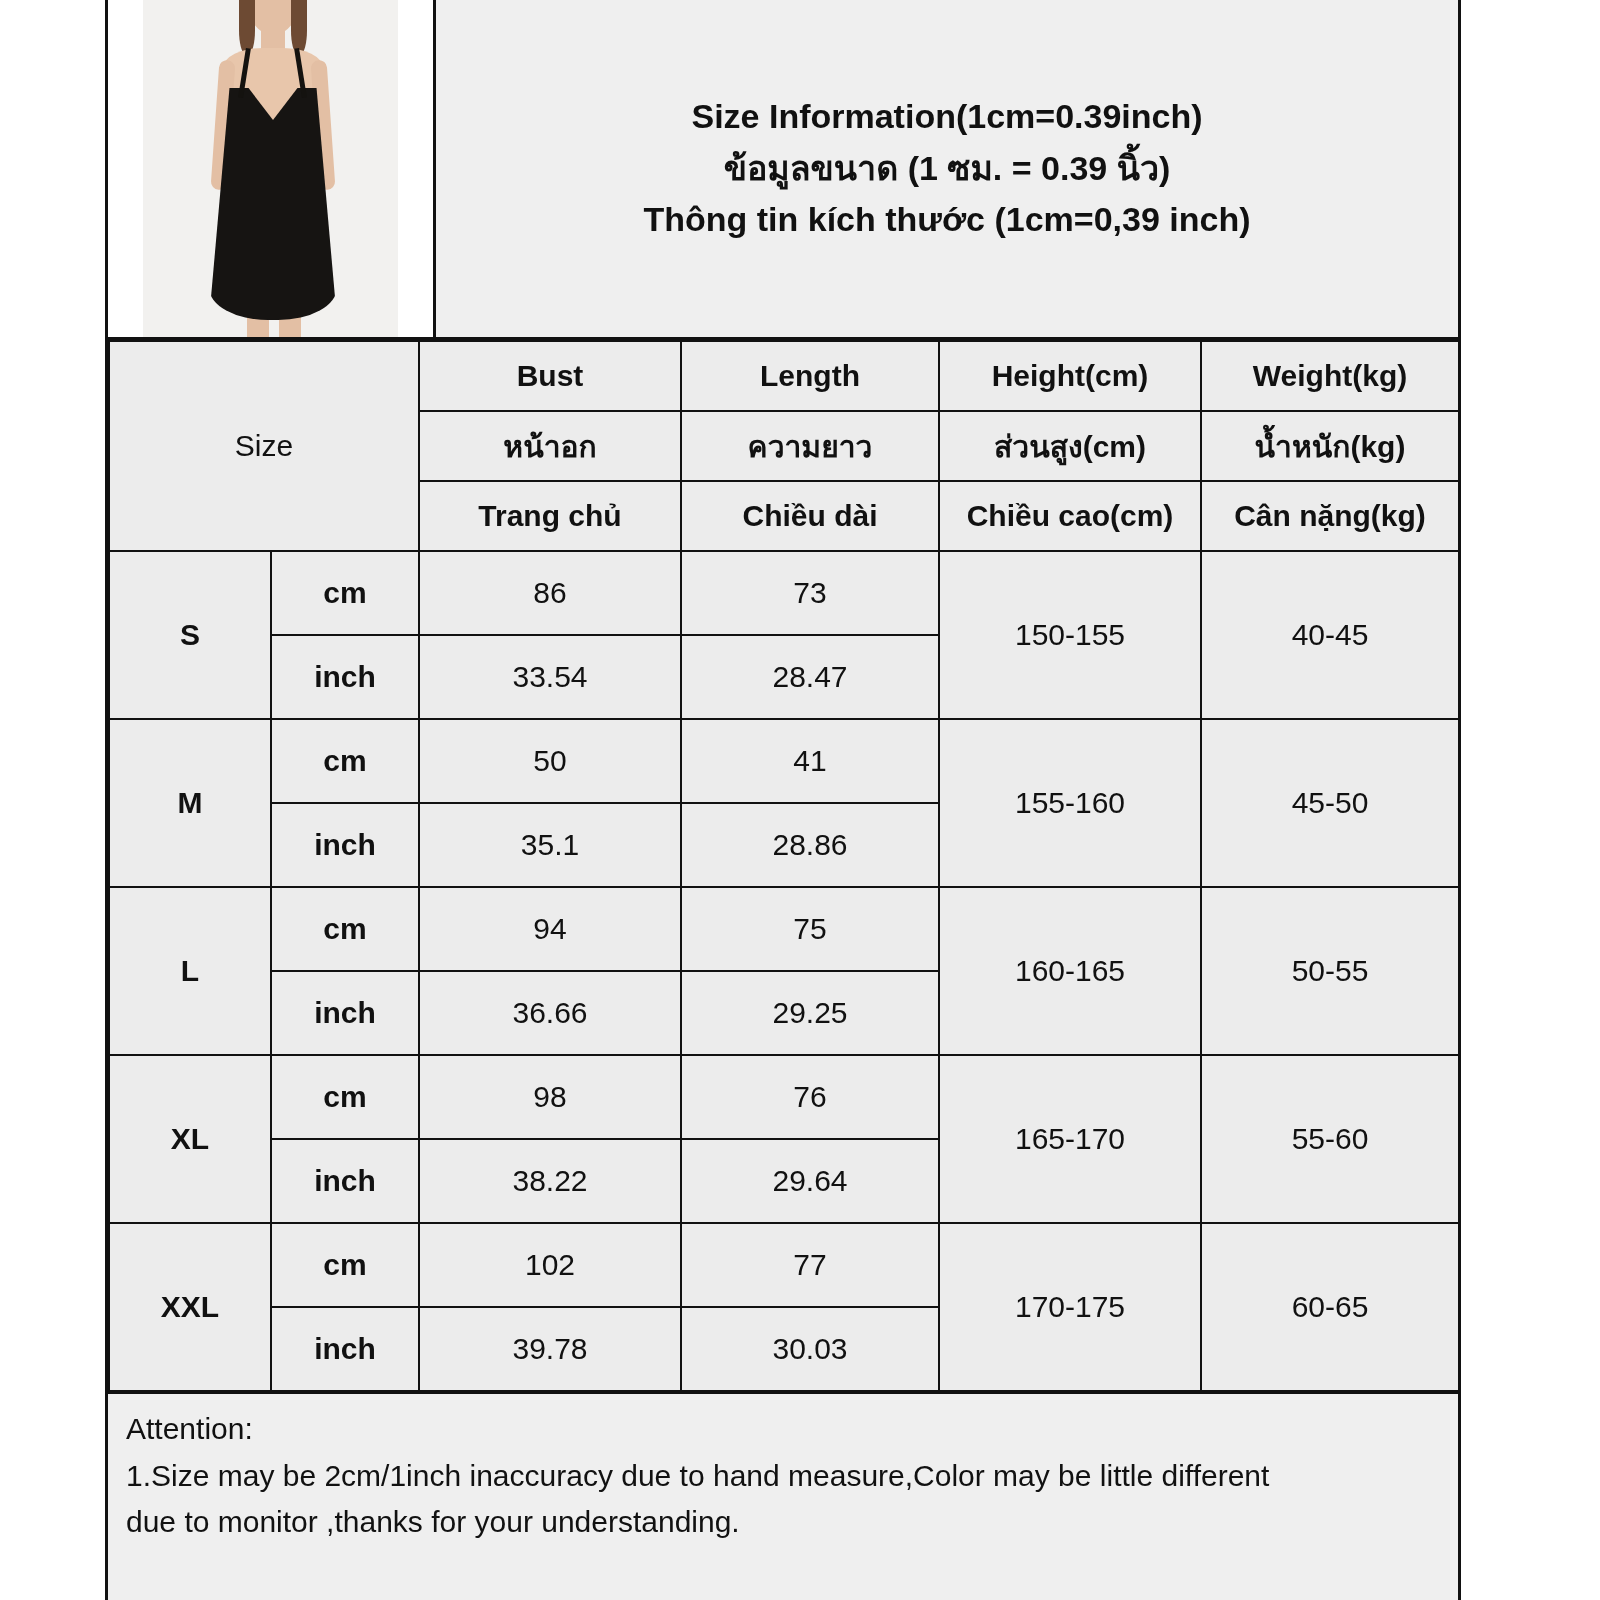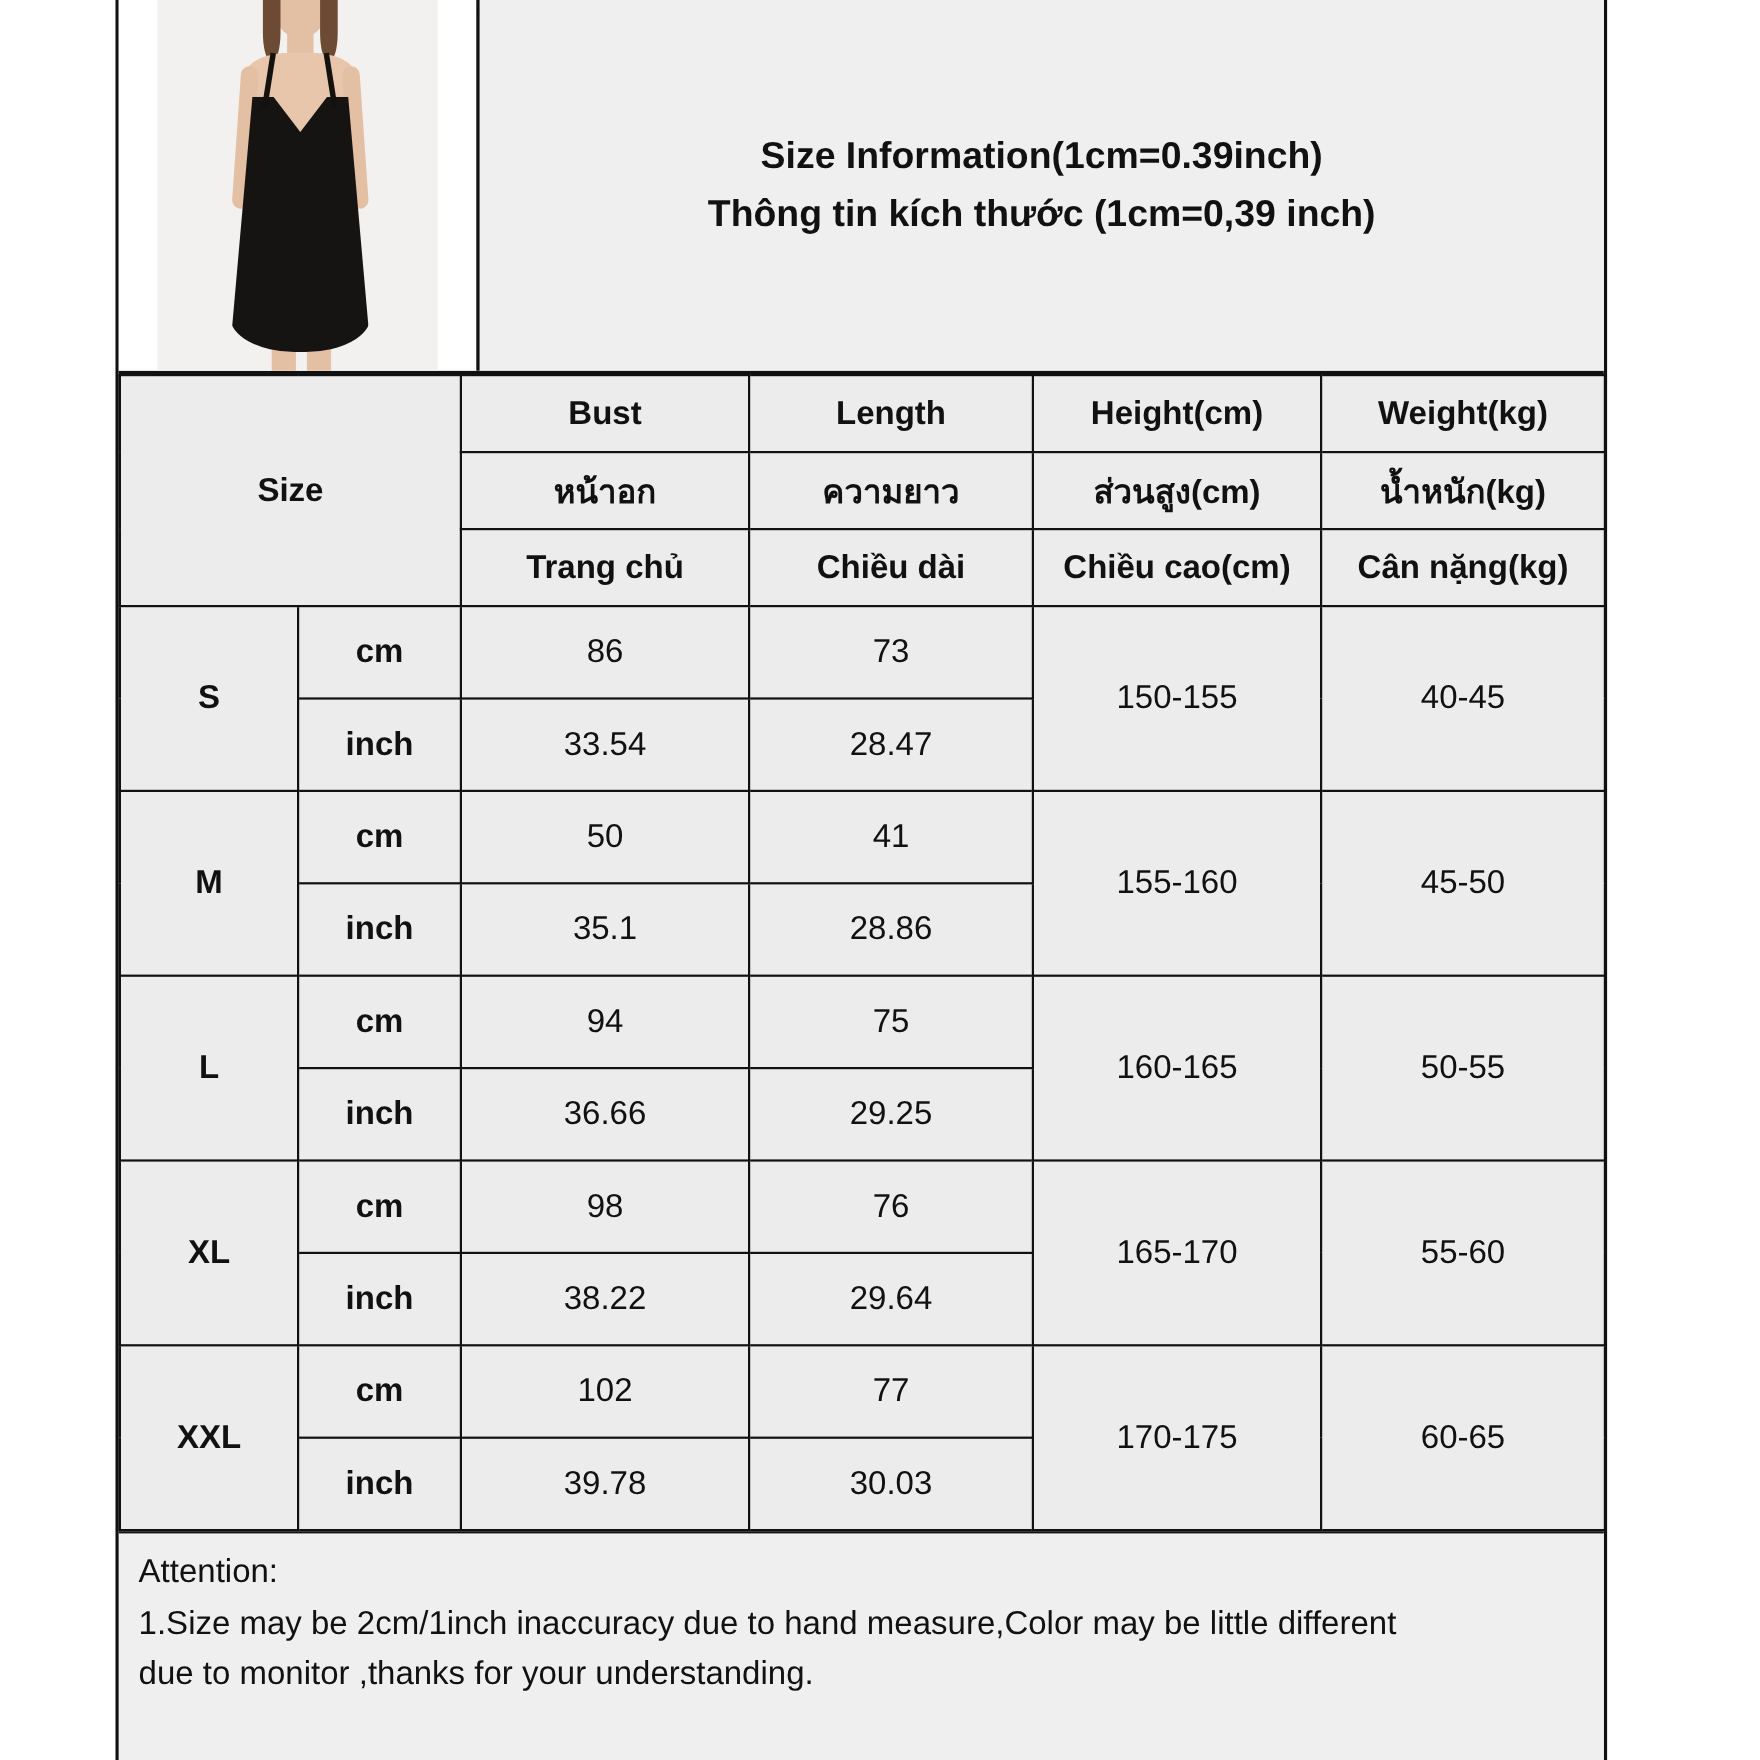--- a/index.html
+++ b/index.html
@@ -235,21 +235,21 @@
   .col-weight { width: 258px; }
 
   td.hdr {
     background: #d9d9d9;
     font-weight: bold;
     font-size: 31px;
     height: 60px;
   }
   td.size-word {
     background: #d9d9d9;
-    font-weight: bold;
+    font-weight: normal;
     font-size: 44px;
   }
   td.size-label {
     background: #dcdcdc;
     font-weight: bold;
     font-size: 33px;
   }
   td.unit {
     background: #ececec;
     font-weight: bold;
@@ -301,20 +301,21 @@
           <div class="leg-r"></div>
           <div class="dress"></div>
           <div class="dress-v"></div>
           <div class="strap-l"></div>
           <div class="strap-r"></div>
         </div>
         <div class="green-mark"></div>
       </div>
       <div class="titles">
         <div class="title-line">Size Information(1cm=0.39inch)</div>
+        <div class="title-line">ข้อมูลขนาด (1 ซม. = 0.39 นิ้ว)</div>
         <div class="title-line">Thông tin kích thước (1cm=0,39 inch)</div>
       </div>
     </div>
 
     <table class="size-table">
       <colgroup>
         <col class="col-size">
         <col class="col-unit">
         <col class="col-bust">
         <col class="col-length">

